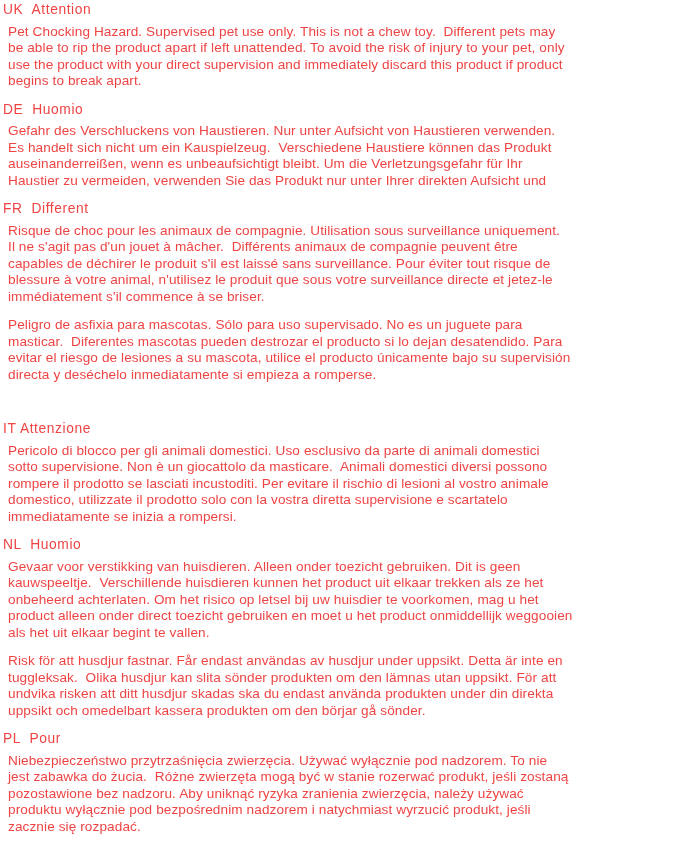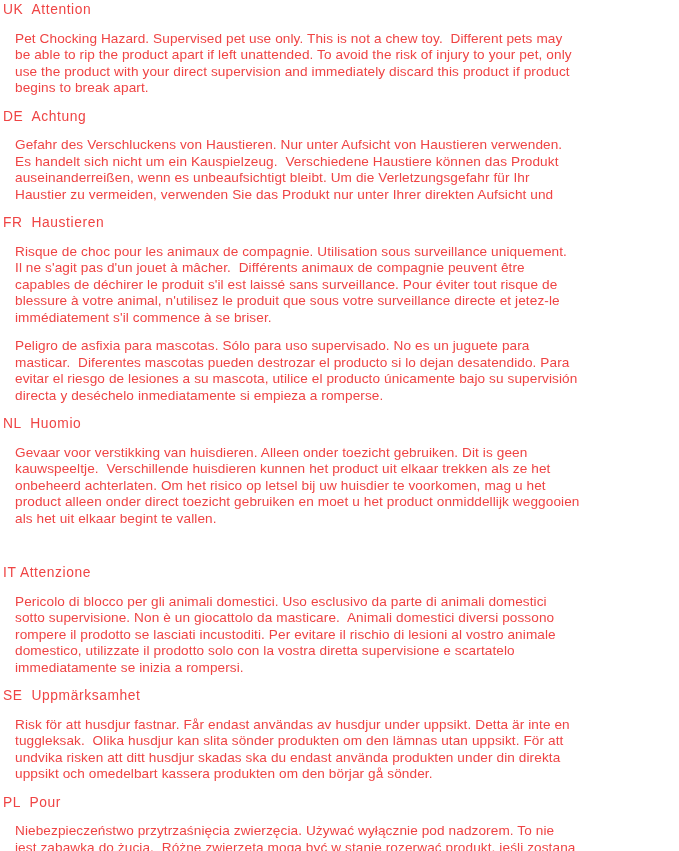--- a/index.html
+++ b/index.html
@@ -30,80 +30,79 @@
   .section-heading {
     white-space: pre-wrap;
     letter-spacing: 0.6px;
     font-weight: 400;
     font-size: 13.8px;
     margin: 0;
   }
   .section-body {
     white-space: pre-wrap;
     letter-spacing: 0.1px;
-    margin: 12px;
+    margin: 5px;
   }
 </style>
 </head>
 <body>
 
 <div class="doc">
 
   <div class="warning-section">
     <div class="section-heading">UK  Attention</div>
     <div class="section-body">Pet Chocking Hazard. Supervised pet use only. This is not a chew toy.  Different pets may
 be able to rip the product apart if left unattended. To avoid the risk of injury to your pet, only
 use the product with your direct supervision and immediately discard this product if product
 begins to break apart.</div>
   </div>
 
   <div class="warning-section">
-    <div class="section-heading">DE  Achtung</div>
+    <div class="section-heading">DE  Huomio</div>
     <div class="section-body">Gefahr des Verschluckens von Haustieren. Nur unter Aufsicht von Haustieren verwenden.
 Es handelt sich nicht um ein Kauspielzeug.  Verschiedene Haustiere können das Produkt
 auseinanderreißen, wenn es unbeaufsichtigt bleibt. Um die Verletzungsgefahr für Ihr
 Haustier zu vermeiden, verwenden Sie das Produkt nur unter Ihrer direkten Aufsicht und</div>
   </div>
 
   <div class="warning-section">
-    <div class="section-heading">FR  Haustieren</div>
+    <div class="section-heading">FR  Different</div>
     <div class="section-body">Risque de choc pour les animaux de compagnie. Utilisation sous surveillance uniquement.
 Il ne s'agit pas d'un jouet à mâcher.  Différents animaux de compagnie peuvent être
 capables de déchirer le produit s'il est laissé sans surveillance. Pour éviter tout risque de
 blessure à votre animal, n'utilisez le produit que sous votre surveillance directe et jetez-le
 immédiatement s'il commence à se briser.</div>
   </div>
 
   <div class="warning-section">
     <div class="section-body">Peligro de asfixia para mascotas. Sólo para uso supervisado. No es un juguete para
 masticar.  Diferentes mascotas pueden destrozar el producto si lo dejan desatendido. Para
 evitar el riesgo de lesiones a su mascota, utilice el producto únicamente bajo su supervisión
 directa y deséchelo inmediatamente si empieza a romperse.</div>
   </div>
 
-  <div class="warning-section">
-    <div class="section-heading">NL  Huomio</div>
-    <div class="section-body">Gevaar voor verstikking van huisdieren. Alleen onder toezicht gebruiken. Dit is geen
-kauwspeeltje.  Verschillende huisdieren kunnen het product uit elkaar trekken als ze het
-onbeheerd achterlaten. Om het risico op letsel bij uw huisdier te voorkomen, mag u het
-product alleen onder direct toezicht gebruiken en moet u het product onmiddellijk weggooien
-als het uit elkaar begint te vallen.</div>
-  </div>
-
   <div class="warning-section extra-gap">
     <div class="section-heading">IT Attenzione</div>
     <div class="section-body">Pericolo di blocco per gli animali domestici. Uso esclusivo da parte di animali domestici
 sotto supervisione. Non è un giocattolo da masticare.  Animali domestici diversi possono
 rompere il prodotto se lasciati incustoditi. Per evitare il rischio di lesioni al vostro animale
 domestico, utilizzate il prodotto solo con la vostra diretta supervisione e scartatelo
 immediatamente se inizia a rompersi.</div>
   </div>
 
   <div class="warning-section">
-    <div class="section-heading">SE  Uppmärksamhet</div>
+    <div class="section-heading">NL  Huomio</div>
+    <div class="section-body">Gevaar voor verstikking van huisdieren. Alleen onder toezicht gebruiken. Dit is geen
+kauwspeeltje.  Verschillende huisdieren kunnen het product uit elkaar trekken als ze het
+onbeheerd achterlaten. Om het risico op letsel bij uw huisdier te voorkomen, mag u het
+product alleen onder direct toezicht gebruiken en moet u het product onmiddellijk weggooien
+als het uit elkaar begint te vallen.</div>
+  </div>
+
+  <div class="warning-section">
     <div class="section-body">Risk för att husdjur fastnar. Får endast användas av husdjur under uppsikt. Detta är inte en
 tuggleksak.  Olika husdjur kan slita sönder produkten om den lämnas utan uppsikt. För att
 undvika risken att ditt husdjur skadas ska du endast använda produkten under din direkta
 uppsikt och omedelbart kassera produkten om den börjar gå sönder.</div>
   </div>
 
   <div class="warning-section">
     <div class="section-heading">PL  Pour</div>
     <div class="section-body">Niebezpieczeństwo przytrzaśnięcia zwierzęcia. Używać wyłącznie pod nadzorem. To nie
 jest zabawka do żucia.  Różne zwierzęta mogą być w stanie rozerwać produkt, jeśli zostaną

